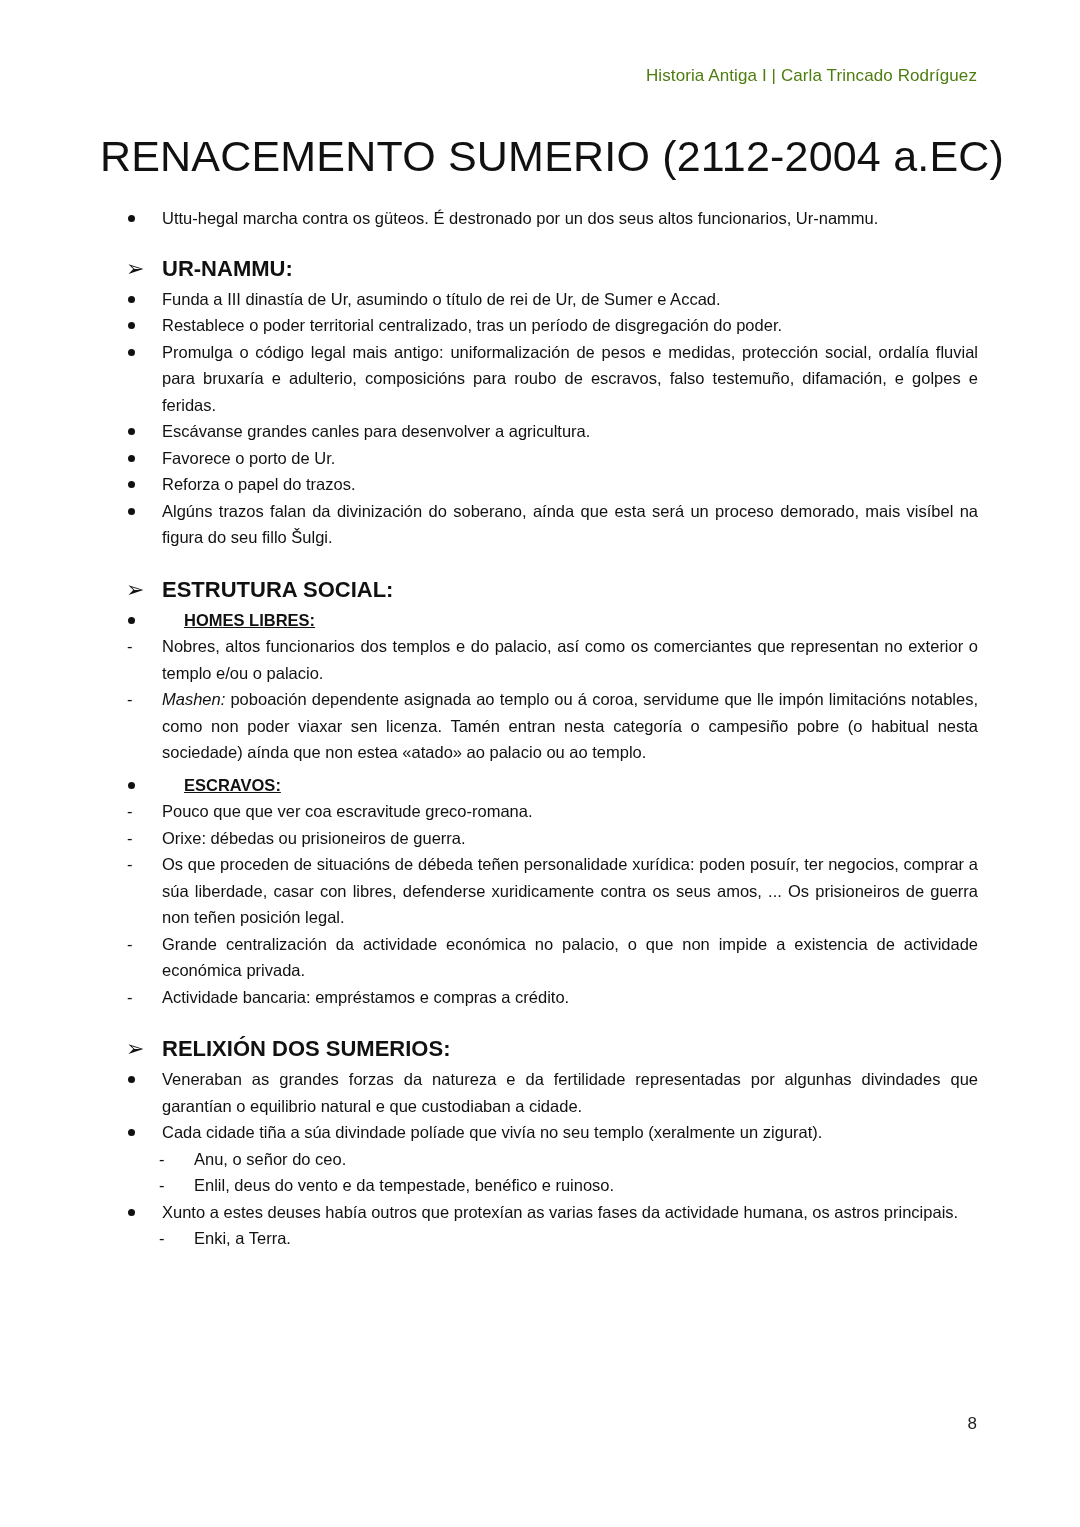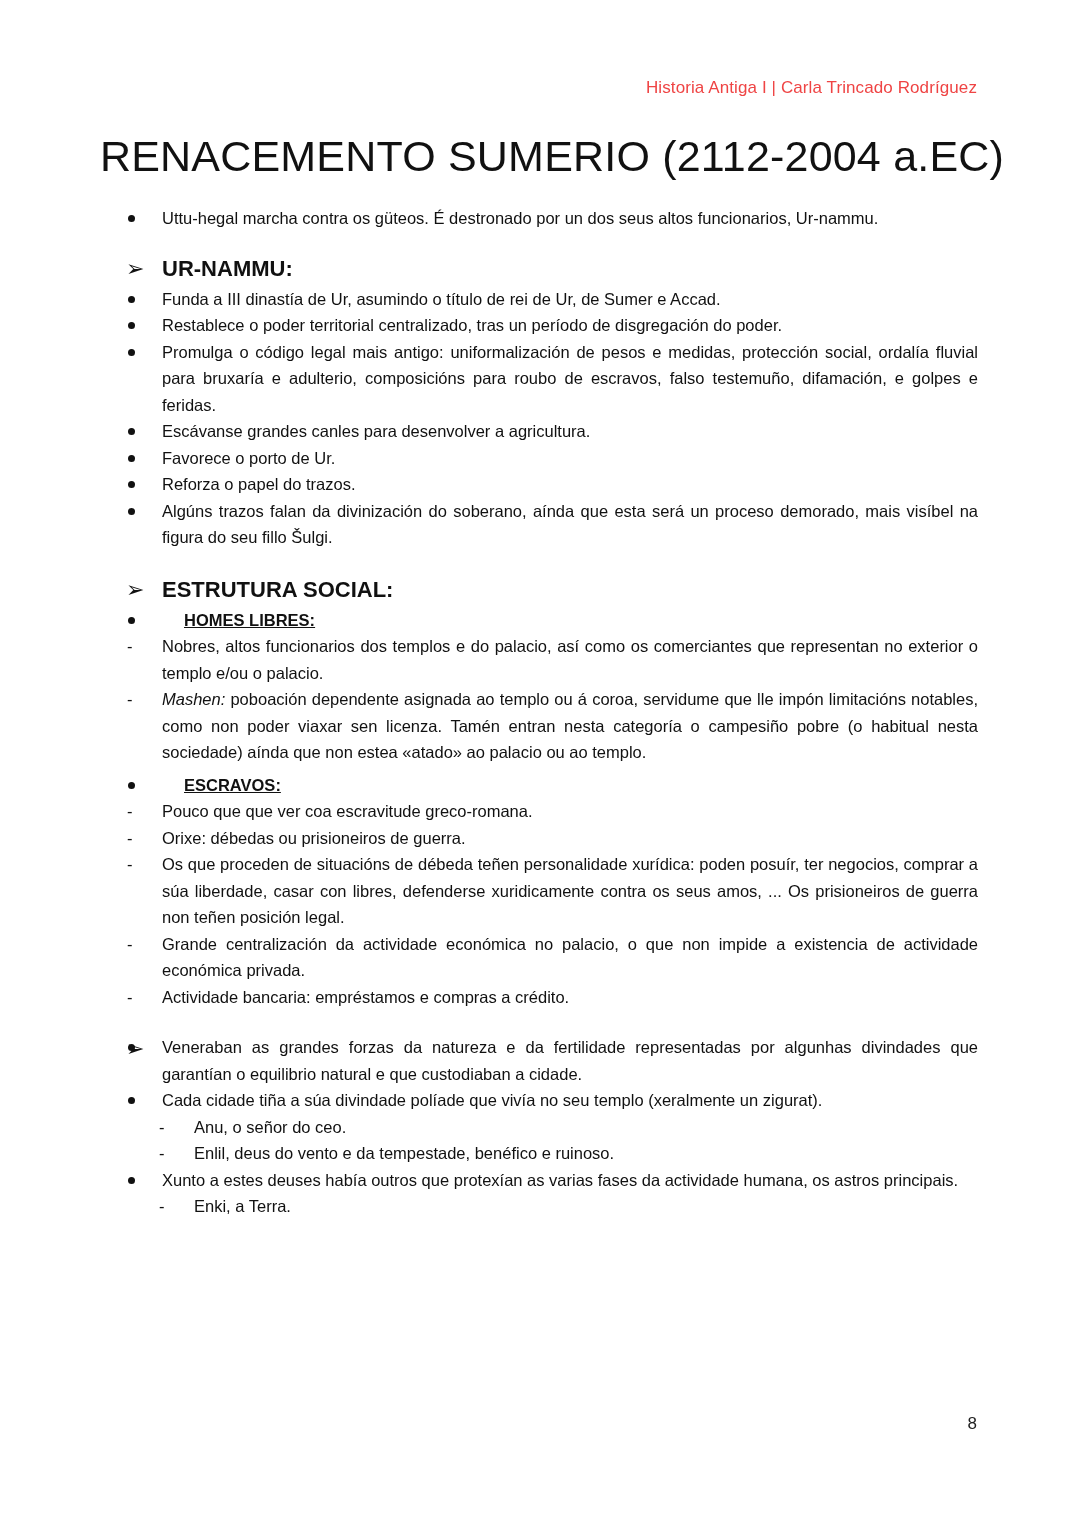--- a/index.html
+++ b/index.html
@@ -1,22 +1,22 @@
 <!DOCTYPE html>
 <html><head>
 <meta charset="utf-8">
 <style>
   html, body { margin: 0; padding: 0; background: #ffffff; }
   body {
     width: 1080px; height: 1527px; position: relative; overflow: hidden;
     font-family: "Liberation Sans", sans-serif; color: #111;
   }
   .header {
-    position: absolute; right: 103px; top: 78px;
-    font-size: 17px; color: #ef4444; letter-spacing: 0.1px;
+    position: absolute; right: 103px; top: 66px;
+    font-size: 17px; color: #4d7c0f; letter-spacing: 0.1px;
   }
   .title {
     position: absolute; left: 0; width: 1104px; top: 132px;
     text-align: center; font-size: 43px; font-weight: normal; color: #111;
     letter-spacing: 0.2px; margin: 0;
   }
   .content {
     position: absolute; left: 126px; top: 205px; width: 852px;
     font-size: 16.5px; line-height: 26.5px;
   }
@@ -80,20 +80,21 @@
   <div class="gap"></div>
   <div class="row bullet"><span class="mk"></span><span class="u">ESCRAVOS:</span></div>
   <div class="row dash"><span class="mk"></span><span>Pouco que que ver coa escravitude greco-romana.</span></div>
   <div class="row dash"><span class="mk"></span><span>Orixe: débedas ou prisioneiros de guerra.</span></div>
   <div class="row dash"><span class="mk"></span><span>Os que proceden de situacións de débeda teñen personalidade xurídica: poden posuír, ter negocios, comprar a súa liberdade, casar con  libres, defenderse xuridicamente contra os seus amos, ... Os prisioneiros de guerra non teñen posición legal.</span></div>
   <div class="row dash"><span class="mk"></span><span>Grande centralización da actividade económica no palacio, o que non impide a existencia de actividade económica privada.</span></div>
   <div class="row dash"><span class="mk"></span><span>Actividade bancaria: empréstamos e compras a crédito.</span></div>
 
   <div class="h2" style="margin-top:24px;">
     <span class="arrow">➢</span>
+    <span>RELIXIÓN DOS SUMERIOS:</span>
   </div>
   <div class="row bullet"><span class="mk"></span><span>Veneraban as grandes forzas da natureza e da fertilidade representadas por algunhas divindades que garantían o equilibrio natural e que custodiaban a cidade.</span></div>
   <div class="row bullet"><span class="mk"></span><span>Cada cidade tiña a súa divindade políade que vivía no seu templo (xeralmente un zigurat).</span></div>
   <div class="row dash sub"><span class="mk"></span><span>Anu, o señor do ceo.</span></div>
   <div class="row dash sub"><span class="mk"></span><span>Enlil, deus do vento e da tempestade, benéfico e ruinoso.</span></div>
   <div class="row bullet"><span class="mk"></span><span>Xunto a estes deuses había outros que protexían as varias fases da actividade humana, os astros principais.</span></div>
   <div class="row dash sub"><span class="mk"></span><span>Enki, a Terra.</span></div>
 </div>
 
 <div class="pagenum">8</div>

